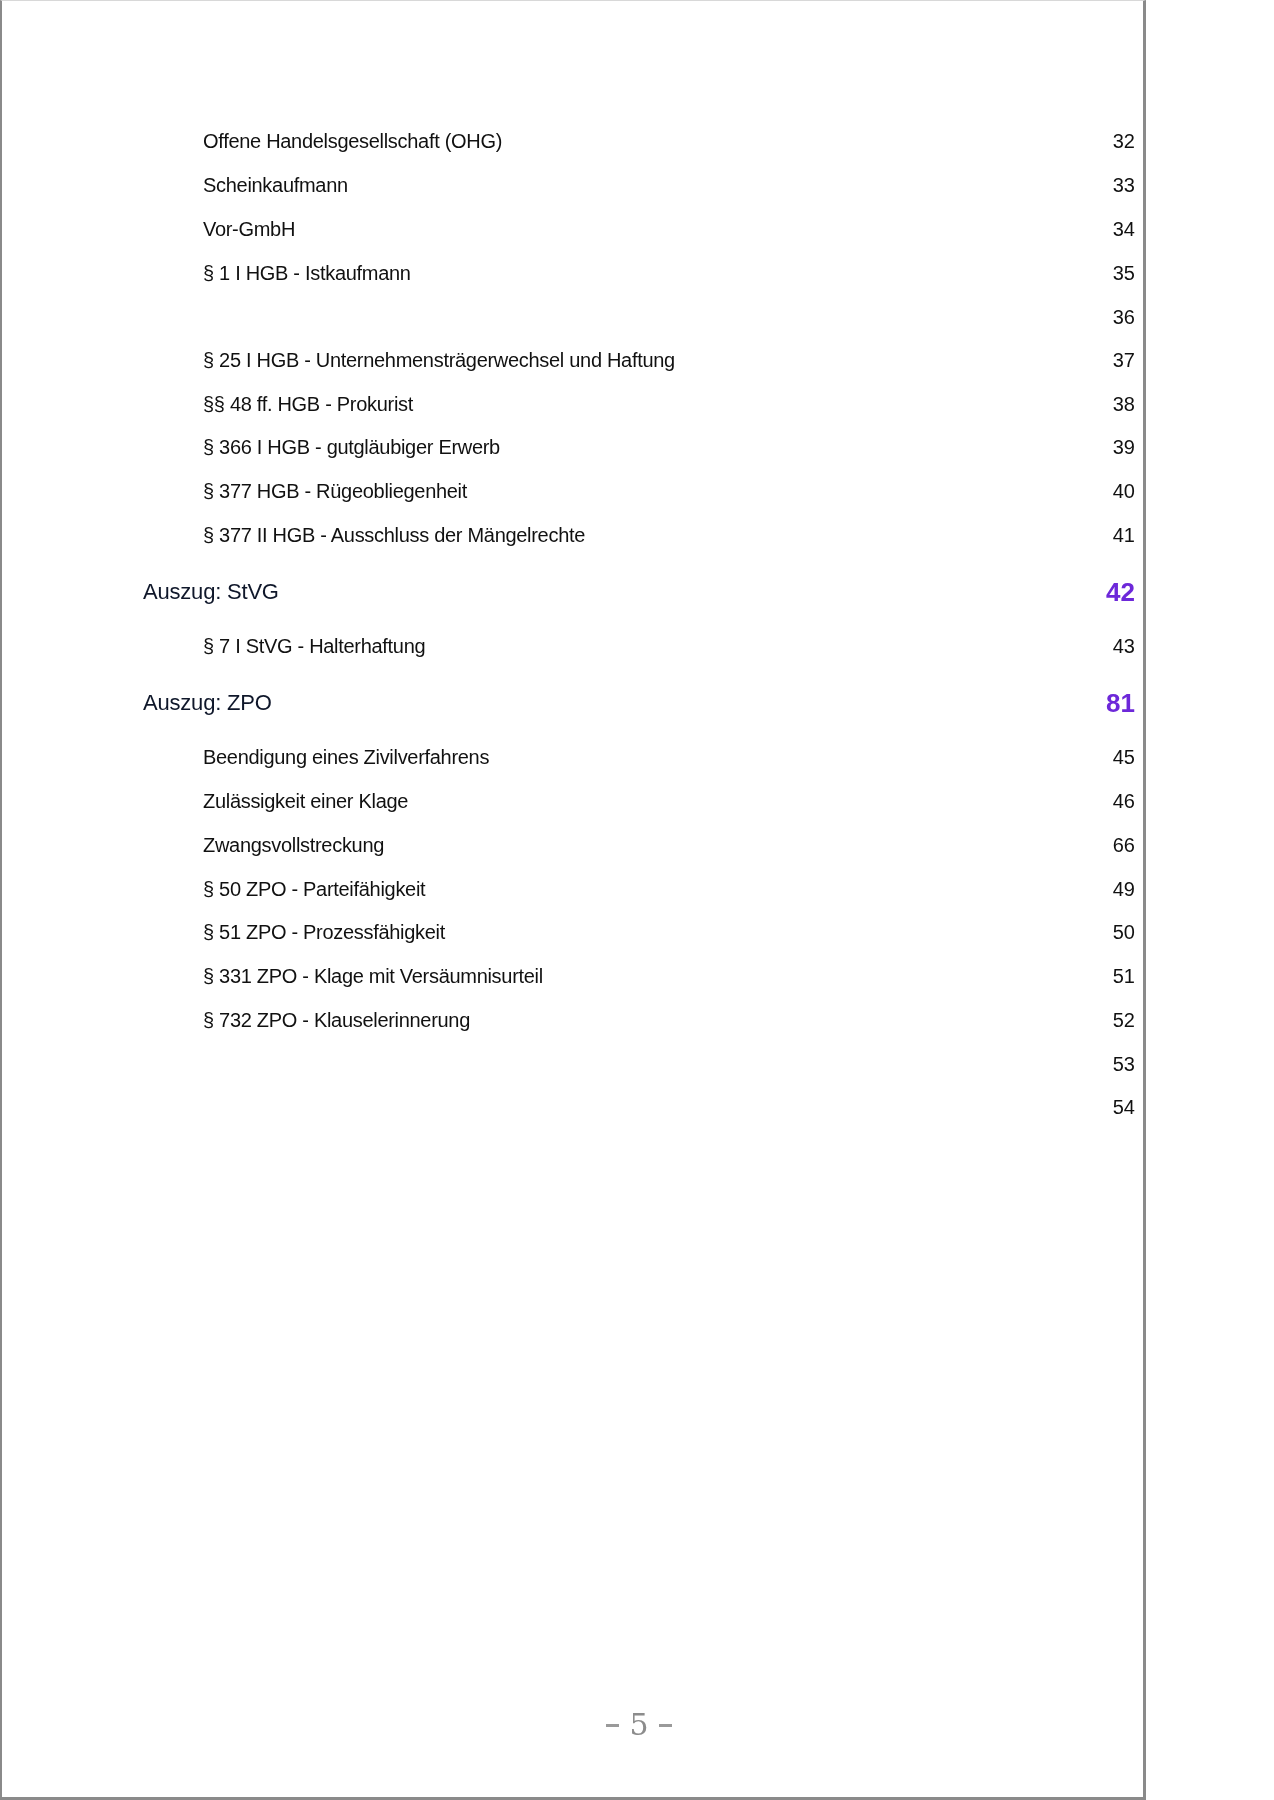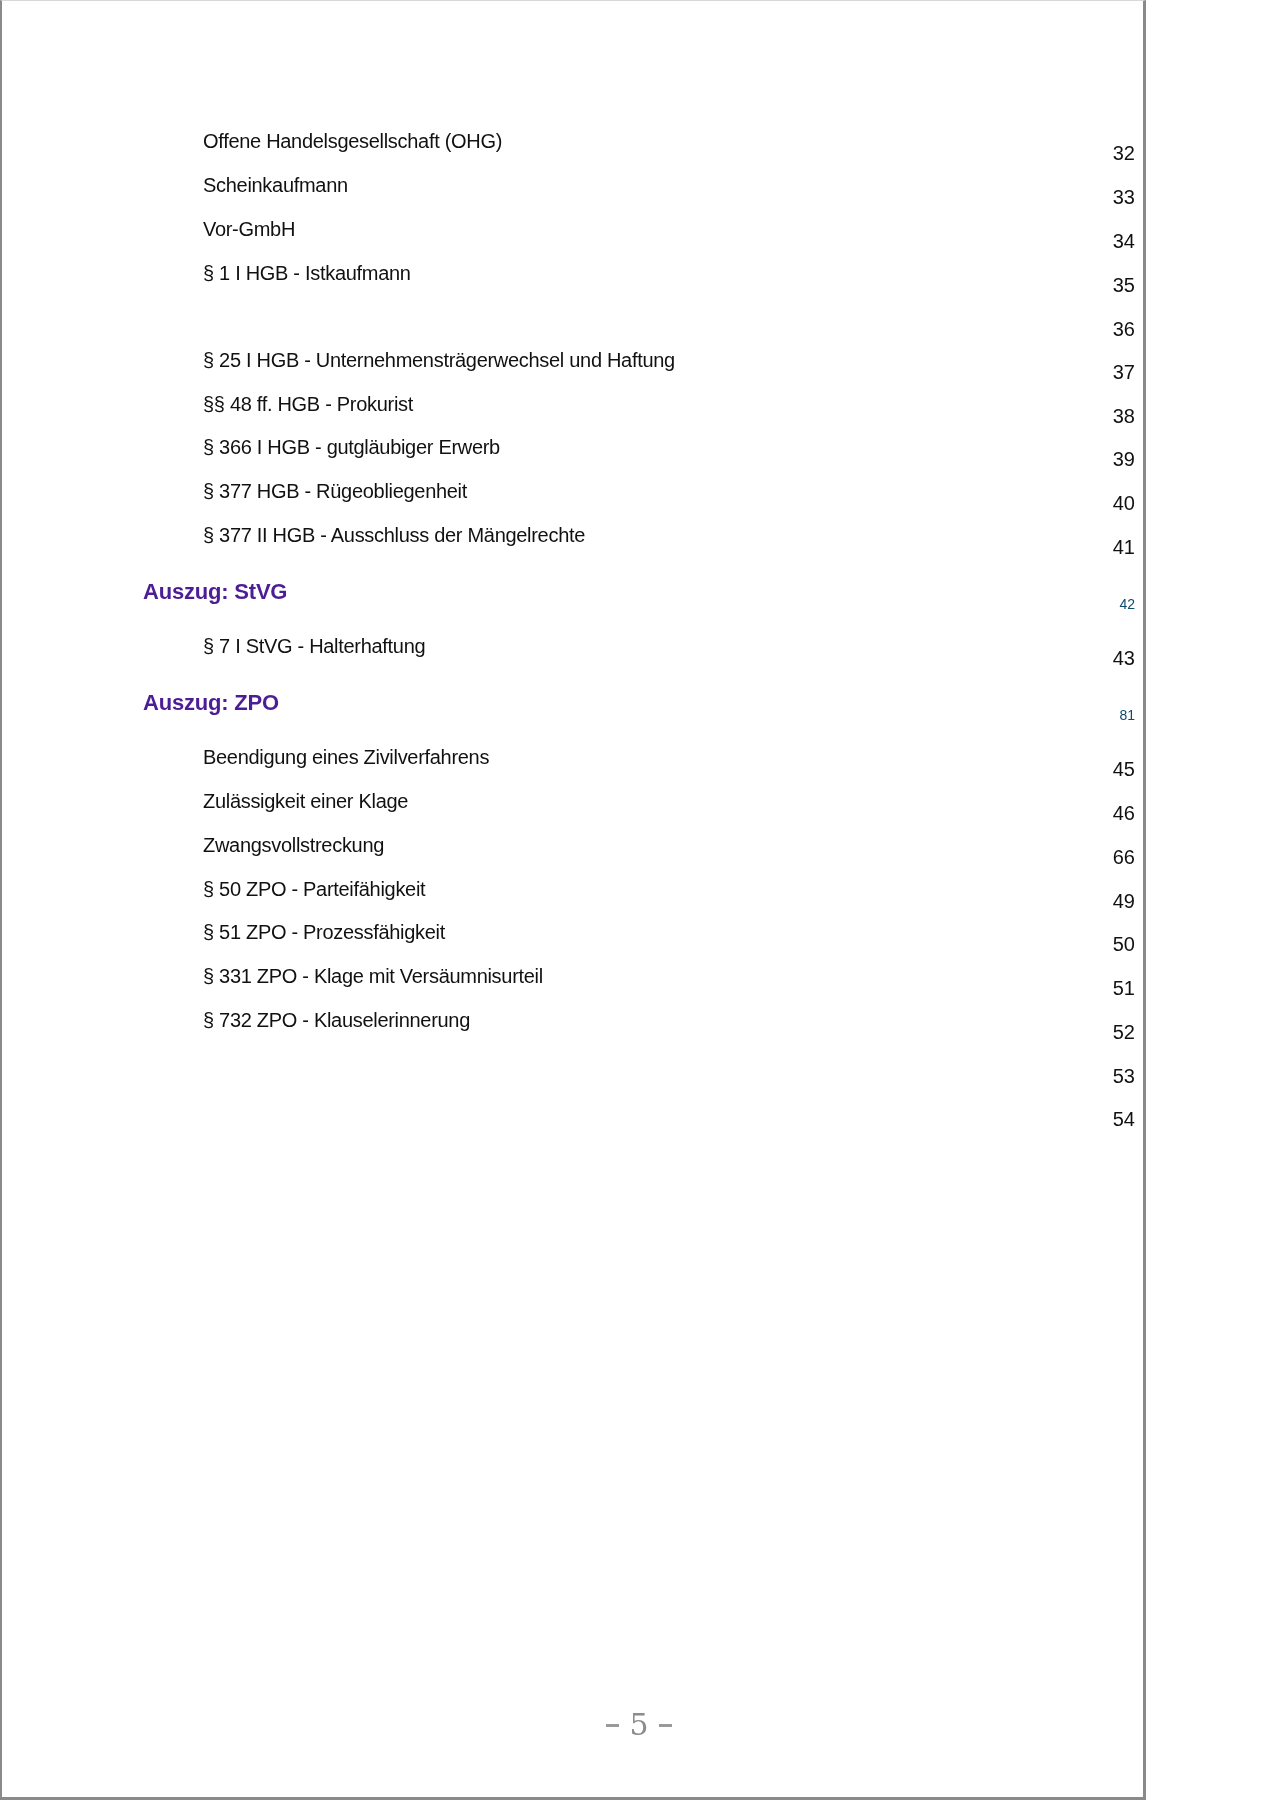--- a/index.html
+++ b/index.html
@@ -39,35 +39,35 @@
     position: absolute;
     left: 201px;
     top: 0;
     white-space: nowrap;
     font-size: 20px;
     letter-spacing: -0.3px;
   }
   .toc-row .page-num {
     position: absolute;
     right: 141px;
-    top: 12px;
+    top: 0;
     font-size: 20px;
     text-align: right;
   }
   .toc-row.heading .label {
     left: 141px;
     font-size: 22px;
-    font-weight: bold;
-    color: #4c1d95;
+    font-weight: normal;
+    color: #0f172a;
     letter-spacing: -0.2px;
   }
   .toc-row.heading .page-num {
-    font-size: 14px;
-    font-weight: normal;
-    color: #0c4a6e;
+    font-size: 26px;
+    font-weight: bold;
+    color: #6d28d9;
   }
   .footer {
     position: absolute;
     left: 0;
     width: 1274px;
     top: 1706px;
     text-align: center;
     font-family: "DejaVu Serif", "Liberation Serif", serif;
     font-size: 30px;
     color: #8c8c8c;

